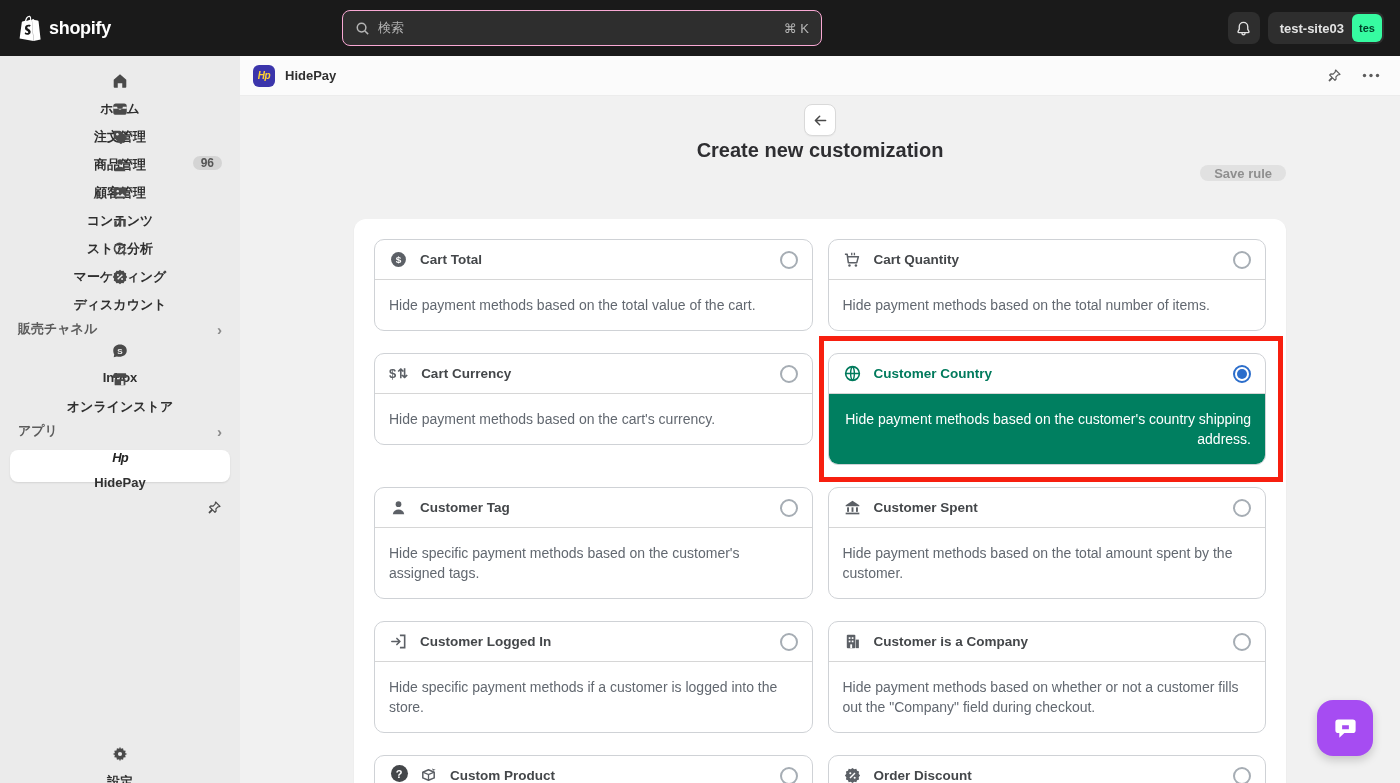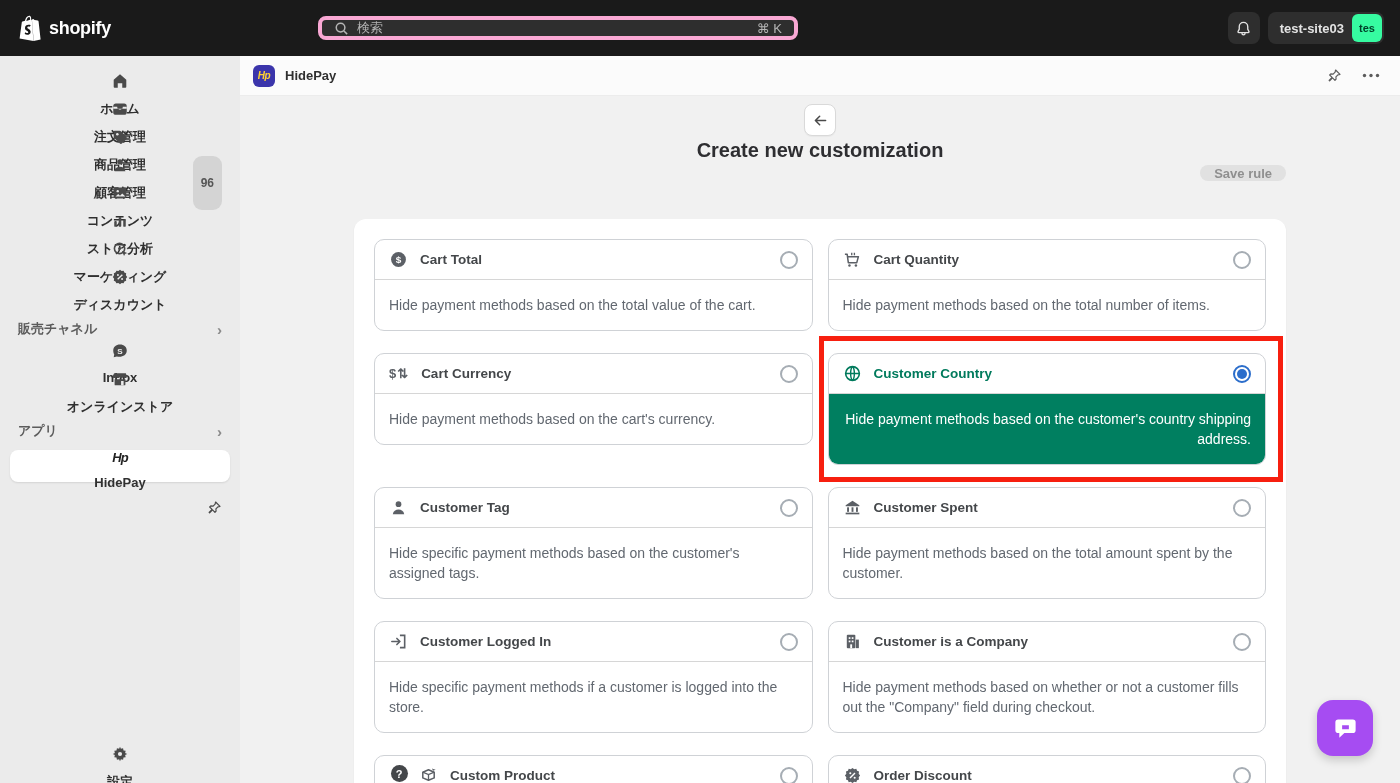--- a/index.html
+++ b/index.html
@@ -2,33 +2,33 @@
 <html><head>
 <meta charset="utf-8">
 <style>
   * { margin:0; padding:0; box-sizing:border-box; }
   html,body { width:1400px; height:783px; overflow:hidden; font-family:"Liberation Sans", sans-serif; background:#f1f1f1; }
 
   
   .topbar { position:fixed; top:0; left:0; width:1400px; height:56px; background:#1a1a1a; display:flex; align-items:center; z-index:50; }
   .brand { display:flex; align-items:center; gap:7px; padding-left:18px; width:222px; }
   .brand-word { color:#fff; font-size:18px; font-weight:700; letter-spacing:-0.3px; }
-  .searchbox { width:480px; height:24px; margin-left:96px; background:#2e2e2e; border:4px solid #f9a8d4; border-radius:8px; display:flex; align-items:center; padding:0 12px; gap:8px; color:#b5b5b5; font-size:13px; cursor:pointer; }
+  .searchbox { width:480px; height:36px; margin-left:120px; background:#2e2e2e; border:1px solid #f9a8d4; border-radius:8px; display:flex; align-items:center; padding:0 12px; gap:8px; color:#b5b5b5; font-size:13px; cursor:pointer; }
   .search-shortcut { margin-left:auto; color:#b5b5b5; font-size:13px; }
   .top-right { margin-left:auto; display:flex; align-items:center; gap:8px; padding-right:16px; }
   .bell-btn { width:32px; height:32px; background:#2e2e2e; border-radius:8px; display:flex; align-items:center; justify-content:center; cursor:pointer; }
   .account { height:32px; background:#2e2e2e; border-radius:8px; display:flex; align-items:center; padding:0 2px 0 12px; gap:8px; cursor:pointer; }
   .account-name { color:#e3e3e3; font-size:13px; font-weight:600; }
   .account-badge { min-width:30px; height:28px; background:#36fba1; border-radius:6px; color:#00402a; font-size:11px; font-weight:700; display:flex; align-items:center; justify-content:center; padding:0 6px; }
 
   
   .sidebar { position:fixed; top:56px; left:0; width:240px; bottom:0; background:#ebebeb; padding:16px 10px 12px 10px; z-index:40; }
   .nav-item { height:28px; display:flex; align-items:center; gap:10px; padding:0 8px; border-radius:8px; font-size:13px; font-weight:600; color:#303030; cursor:pointer;flex-direction:column; }
   .nav-item svg { flex:0 0 auto; }
-  .nav-badge { margin-left:auto; background:#d4d4d4; color:#555; border-radius:9px; font-size:12px; font-weight:600; padding:20px 8px; }
+  .nav-badge { margin-left:auto; background:#d4d4d4; color:#555; border-radius:9px; font-size:12px; font-weight:600; padding:0 8px; }
   .section-head { margin-top:20px; height:26px; display:flex; align-items:center; padding:0 8px; font-size:13px; font-weight:600; color:#5c5c5c; cursor:pointer; }
   .chev { margin-left:auto; color:#8a8a8a; font-size:15px; line-height:1; }
   .nav-item.selected { background:#fff; box-shadow:0 1px 2px rgba(0,0,0,.1); height:32px; margin-top:6px; }
   .pin-right { margin-left:auto; display:flex; }
   .hp-glyph { font-style:italic; font-weight:800; font-size:13px; color:#222; letter-spacing:-1px; }
   .settings-row { position:absolute; bottom:10px; left:10px; right:10px; }
 
   
   .main { margin-left:240px; }
   .appbar { height:40px; margin-top:56px; background:#fbfbfb; border-bottom:1px solid #ececec; display:flex; align-items:center; padding:0 20px 0 13px; }

